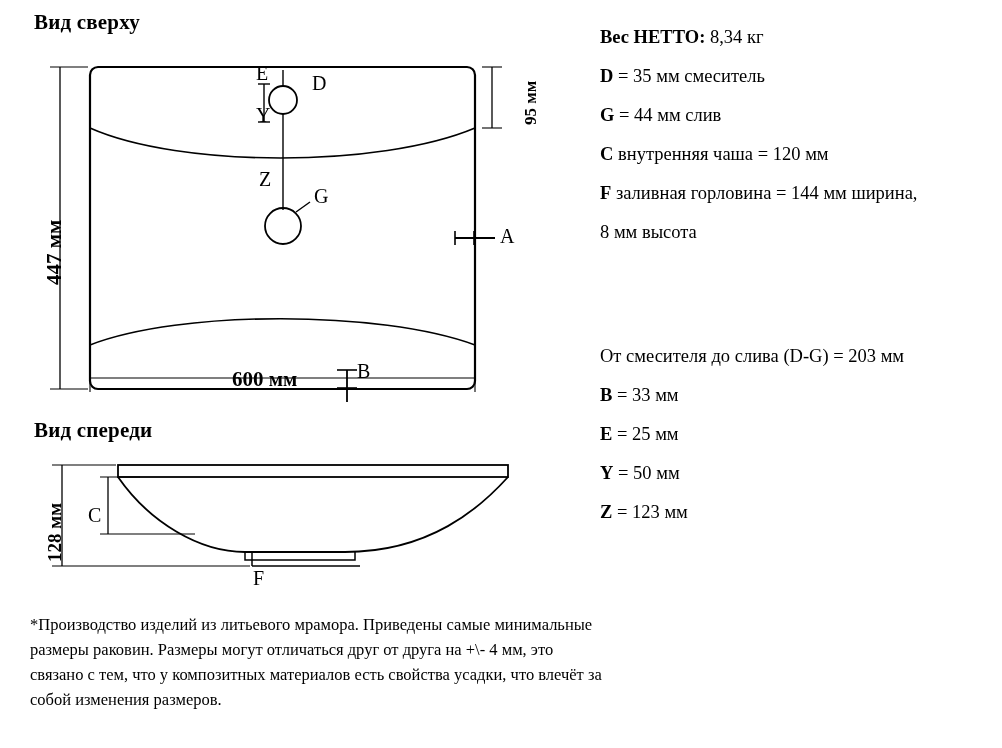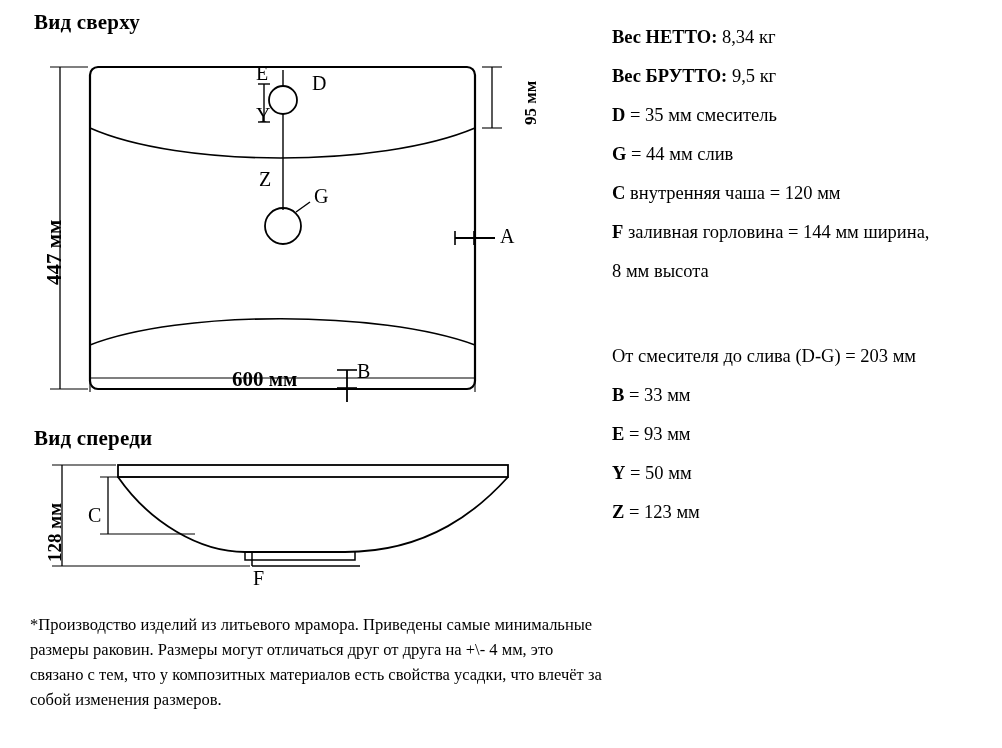--- a/index.html
+++ b/index.html
@@ -29,34 +29,32 @@
     font-size: 21px;
     font-weight: bold;
     letter-spacing: 0.2px;
   }
   .title-front {
     left: 34px;
     top: 418px;
     font-size: 21px;
     font-weight: bold;
     letter-spacing: 0.2px;
-    margin-top: 8px;
   }
 
   .spec-col {
     position: absolute;
     left: 600px;
     top: 18px;
     width: 396px;
   }
   .spec-line {
     font-size: 18.5px;
     line-height: 39px;
     white-space: nowrap;
-    margin-left: 12px;
   }
   .spec-line b { font-weight: bold; }
 
   .spec-col2 {
     position: absolute;
     left: 600px;
     top: 337px;
     width: 400px;
   }
   .spec-col2 .spec-line { line-height: 39px; }
@@ -165,31 +163,30 @@
     <line x1="100" y1="29" x2="140" y2="29" stroke="#000" stroke-width="1.1"></line>
     <line x1="100" y1="86" x2="195" y2="86" stroke="#000" stroke-width="1.1"></line>
   </svg>
 
   <div class="abs dim-text vert" style="left:44px; top:562px; font-size:19px;">128 мм</div>
   <div class="abs lbl" style="left:88px; top:504px;">C</div>
   <div class="abs lbl" style="left:253px; top:567px;">F</div>
 
   <div class="spec-col">
     <div class="spec-line"><b>Вес НЕТТО:</b><span> 8,34 кг</span></div>
-    <div class="spec-line"><b>Вес БРУТТО:</b><span> 9,5 кг</span></div>
     <div class="spec-line"><b>D</b><span> = 35 мм смеситель</span></div>
     <div class="spec-line"><b>G</b><span> = 44 мм слив</span></div>
     <div class="spec-line"><b>C</b><span> внутренняя чаша = 120 мм</span></div>
     <div class="spec-line"><b>F</b><span> заливная горловина = 144 мм ширина,</span></div>
     <div class="spec-line"><b></b><span>8 мм высота</span></div>
   </div>
 
   <div class="spec-col2">
     <div class="spec-line"><b></b><span>От смесителя до слива (D-G) = 203 мм</span></div>
     <div class="spec-line"><b>B</b><span> = 33 мм</span></div>
-    <div class="spec-line"><b>E</b><span> = 93 мм</span></div>
+    <div class="spec-line"><b>E</b><span> = 25 мм</span></div>
     <div class="spec-line"><b>Y</b><span> = 50 мм</span></div>
     <div class="spec-line"><b>Z</b><span> = 123 мм</span></div>
   </div>
 
   <div class="footnote">*Производство изделий из литьевого мрамора. Приведены самые минимальные размеры раковин. Размеры могут отличаться друг от друга на +\- 4 мм, это связано с тем, что у композитных материалов есть свойства усадки, что влечёт за собой изменения размеров.</div>
 
 </div>
 
 </body></html>

